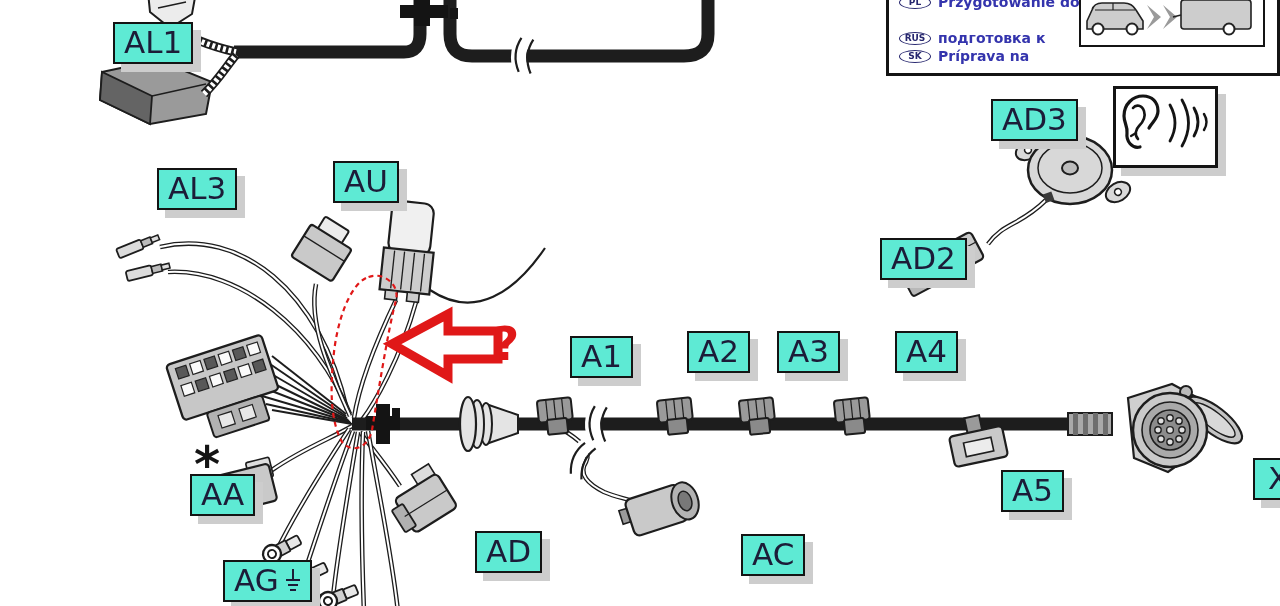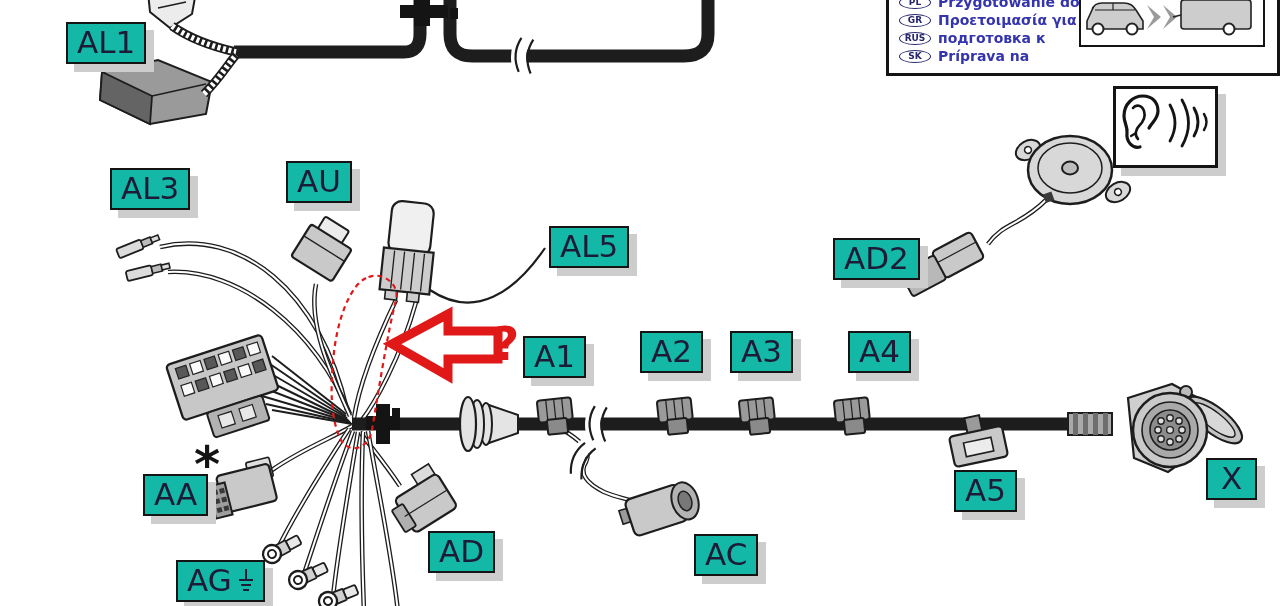--- a/index.html
+++ b/index.html
@@ -1,22 +1,22 @@
 <!DOCTYPE html>
 <html><head>
 <meta charset="utf-8">
 <style>
   html,body{margin:0;padding:0;background:#fff;}
   #stage{position:relative;width:1280px;height:606px;overflow:hidden;background:#fff;
          font-family:"DejaVu Sans","Liberation Sans",sans-serif;}
   svg{display:block;}
   #scene{position:absolute;left:0;top:0;}
-  .lbl{position:absolute;background:#14b8a6;border:2.5px solid #141414;color:#1c1c38;
+  .lbl{position:absolute;background:#5eead4;border:2.5px solid #141414;color:#1c1c38;
        font-size:31px;line-height:1.15;padding:1px 9px;box-shadow:8px 8px 0 #cdcdcd;
-       white-space:nowrap;z-index:5;}
+       white-space:nowrap;z-index:5;margin-left:47px;}
   .lbl .gndwrap{display:inline-block;vertical-align:-2px;margin-left:6px;}
   .note{position:absolute;color:#141414;font-weight:bold;z-index:6;}
   #asterisk-note{left:194px;top:436px;font-size:50px;}
   #question-mark{left:492px;top:316px;font-size:47px;color:#e01818;}
   .infobox{position:absolute;left:886px;top:-14px;width:388px;height:84px;background:#fff;
            border:3px solid #141414;z-index:5;}
   .inforow{position:absolute;left:10px;height:18px;display:flex;align-items:center;gap:7px;}
   .badge{display:inline-block;min-width:24px;text-align:center;border:1.6px solid #26266e;
          border-radius:50%;font-size:9px;font-weight:bold;color:#26266e;padding:0 3px;line-height:11px;}
   .infotext{font-size:14px;font-weight:bold;color:#3434ad;}
@@ -299,21 +299,21 @@
     </g>
   </g>
 
   <path class="red-dash" d="M366,278 C350,286 338,318 334,352 C330,388 330,420 342,442 C352,454 368,448 372,430 C378,394 388,330 396,300 C400,284 382,270 366,278 Z"></path>
   <polygon class="red-arrow" points="392,344 448,314 448,331 498,331 498,359 448,359 448,376"></polygon>
 </svg>
 
 <div class="lbl" style="left:66px;top:22px">AL1</div>
 <div class="lbl" style="left:110px;top:168px">AL3</div>
 <div class="lbl" style="left:286px;top:161px">AU</div>
-<div class="lbl" style="left:549px;top:226px">AL5</div>
+<div class="lbl" style="left:944px;top:99px">AD3</div>
 <div class="lbl" style="left:833px;top:238px">AD2</div>
 <div class="lbl" style="left:143px;top:474px">AA</div>
 <div class="lbl" style="left:176px;top:560px">
   <span>AG</span><span class="gndwrap"><svg width="16" height="24" viewBox="0 0 16 24">
           <line x1="8" y1="0" x2="8" y2="11" stroke="#1c1c38" stroke-width="2"></line>
           <line x1="1" y1="11" x2="15" y2="11" stroke="#1c1c38" stroke-width="2"></line>
           <line x1="3" y1="16" x2="13" y2="16" stroke="#1c1c38" stroke-width="2"></line>
           <line x1="5" y1="21" x2="11" y2="21" stroke="#1c1c38" stroke-width="2"></line>
         </svg></span>
 </div>
@@ -326,24 +326,20 @@
 <div class="lbl" style="left:954px;top:470px">A5</div>
 <div class="lbl" style="left:1206px;top:458px;padding:1px 13px">X</div>
 
 <div class="note" id="asterisk-note">*</div>
 <div class="note" id="question-mark">?</div>
 
 <div class="infobox">
   <div class="inforow" style="top:4px">
     <span class="badge">PL</span>
     <span class="infotext">Przygotowanie do</span>
-  </div>
-  <div class="inforow" style="top:22px">
-    <span class="badge">GR</span>
-    <span class="infotext">Προετοιμασία για</span>
   </div>
   <div class="inforow" style="top:40px">
     <span class="badge">RUS</span>
     <span class="infotext">подготовка к</span>
   </div>
   <div class="inforow" style="top:58px">
     <span class="badge">SK</span>
     <span class="infotext">Príprava na</span>
   </div>
   <div class="cariconbox">

